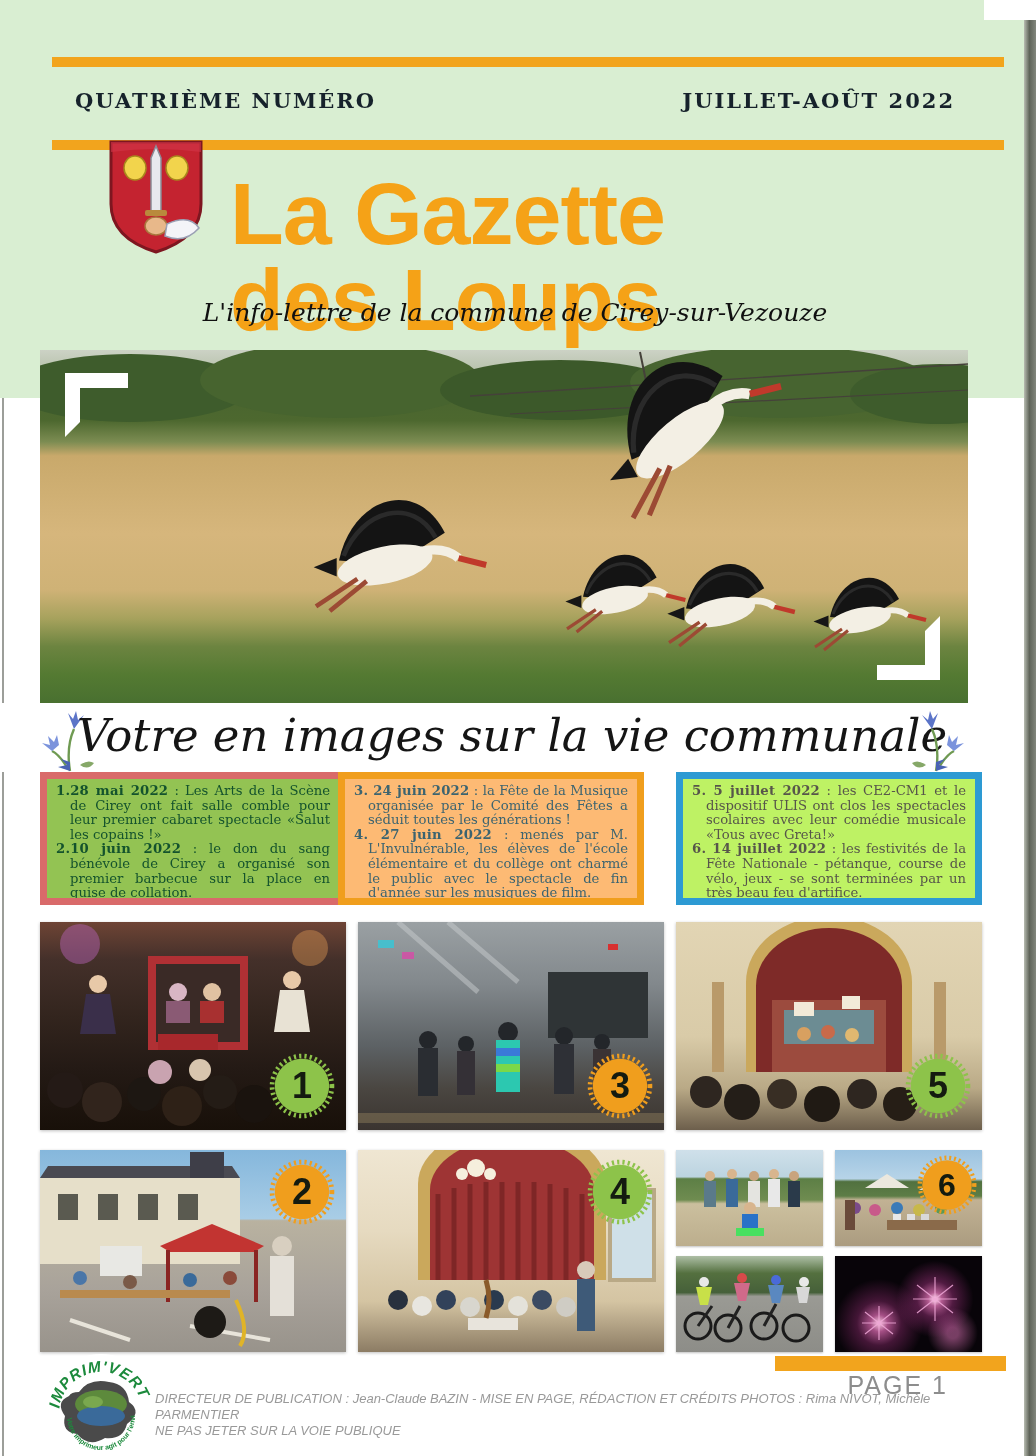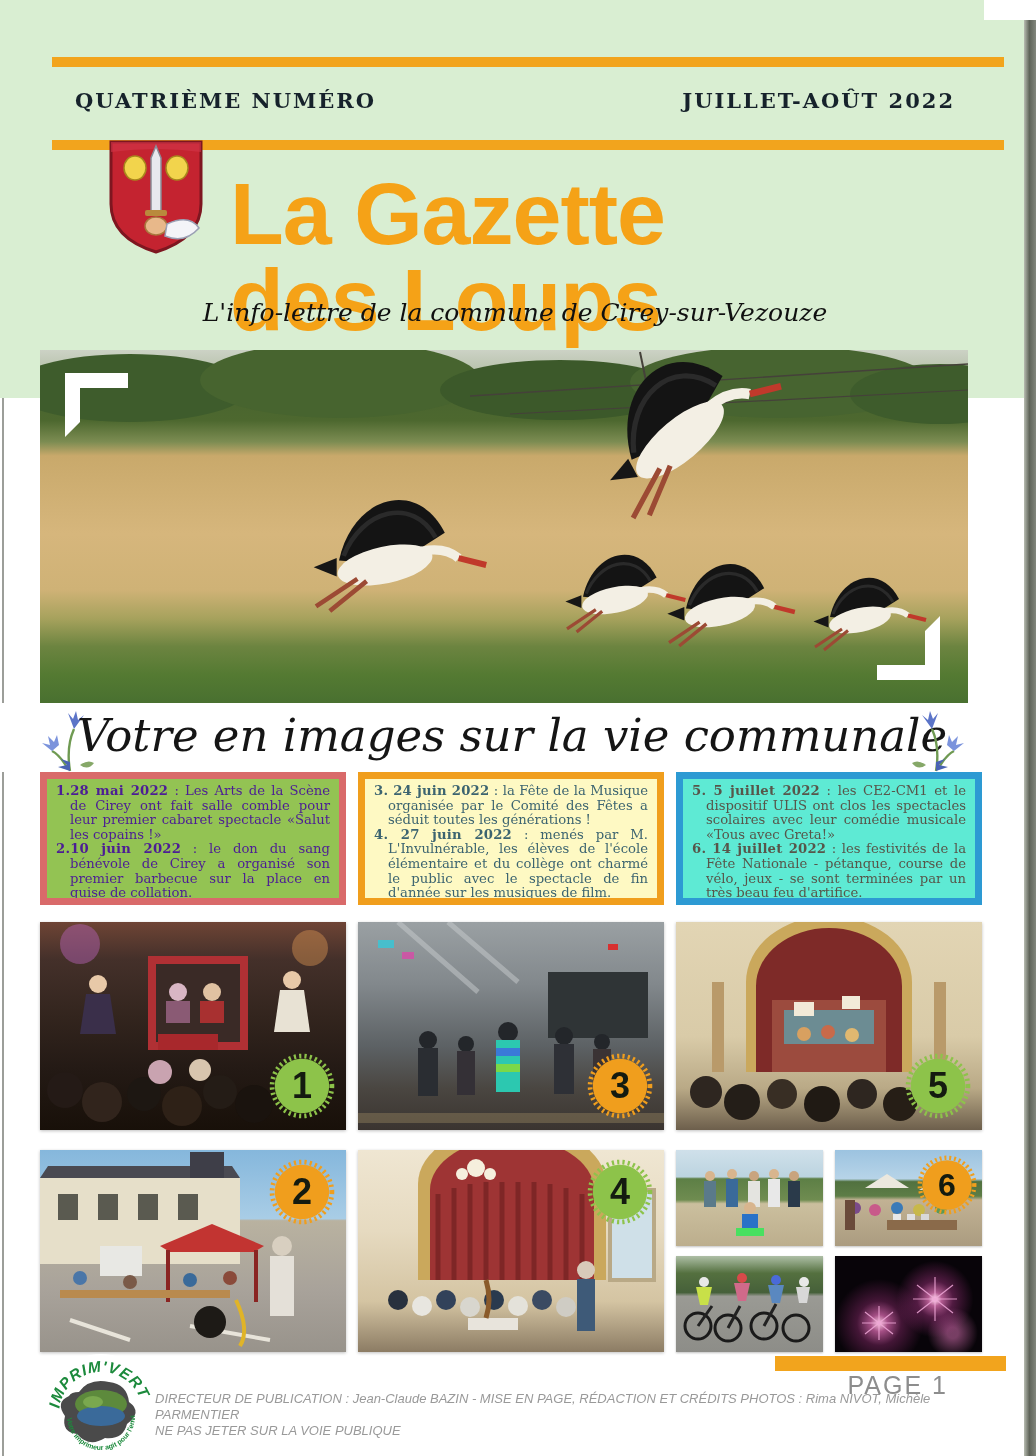--- a/index.html
+++ b/index.html
@@ -32,23 +32,23 @@
   .banner-title{position:absolute;left:0;top:6px;width:100%;text-align:center;
                 font-family:"DejaVu Serif",serif;font-style:italic;font-size:45px;color:#151515;}
   .flower{position:absolute;top:4px;}
   .flower-left{left:40px;} .flower-right{right:58px;transform:scaleX(-1);}
 
   
   .nbox{position:absolute;top:772px;width:306px;height:133px;box-sizing:border-box;border:7px solid;
         padding:5px 9px;font-family:"DejaVu Serif",serif;font-size:13.2px;line-height:14.6px;
         text-align:justify;overflow:hidden;}
   .nbox p{margin:0;padding-left:14px;text-indent:-14px;}
-  .nbox-1{left:40px;border-color:#d96a6a;background:#93c353;color:#4c1d95;}
-  .nbox-2{left:358px;border-color:#f09e1d;background:#fef9c3;color:#3c6470;}
-  .nbox-3{left:676px;border-color:#2d9ad3;background:#5eead4;color:#57564a;}
+  .nbox-1{left:40px;border-color:#d96a6a;background:#93c353;color:#14532d;}
+  .nbox-2{left:338px;border-color:#f09e1d;background:#fdba74;color:#3c6470;}
+  .nbox-3{left:676px;border-color:#2d9ad3;background:#bef264;color:#57564a;}
   .nbox strong{letter-spacing:.2px;}
 
   
   .ph{position:absolute;overflow:hidden;box-shadow:0 1px 3px rgba(0,0,0,.25);}
   .r1{top:922px;height:208px;width:306px;}
   .r2{top:1150px;height:202px;width:306px;}
   .c1{left:40px;} .c2{left:358px;} .c3{left:676px;}
   .mosaic{position:absolute;left:676px;top:1150px;width:306px;height:202px;}
   .tile{position:absolute;width:147px;height:96px;overflow:hidden;box-shadow:0 1px 2px rgba(0,0,0,.25);}
   .t1{left:0;top:0;} .t2{left:159px;top:0;} .t3{left:0;top:106px;} .t4{left:159px;top:106px;}

